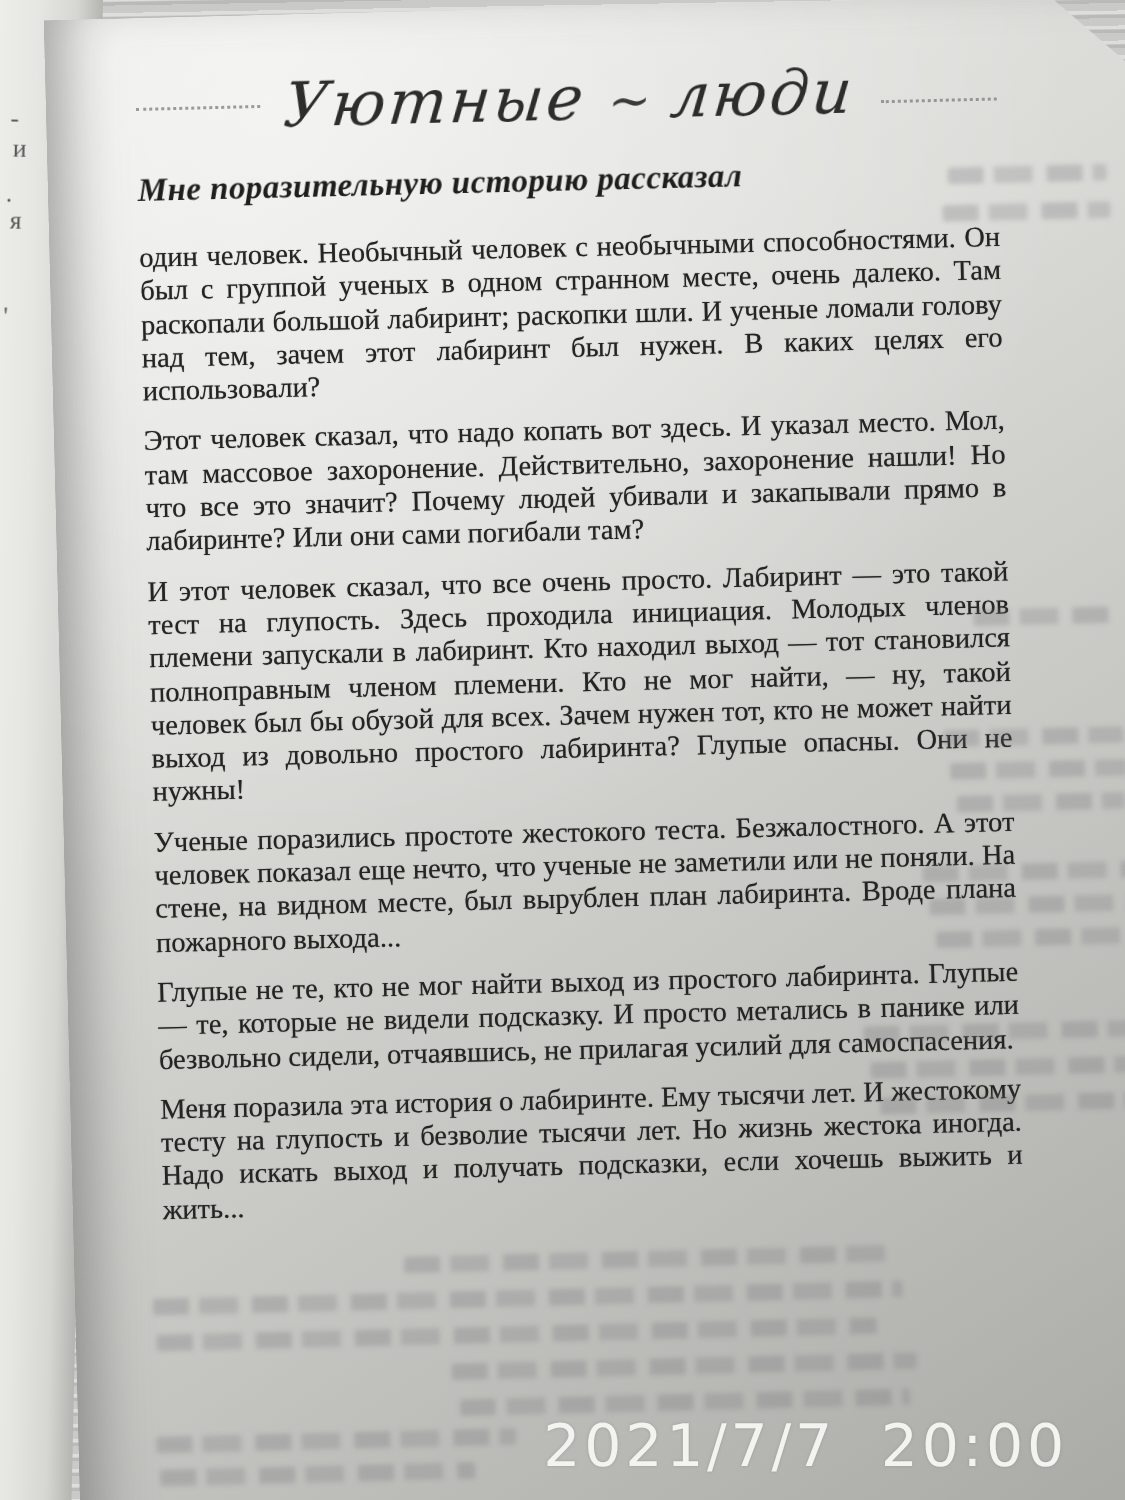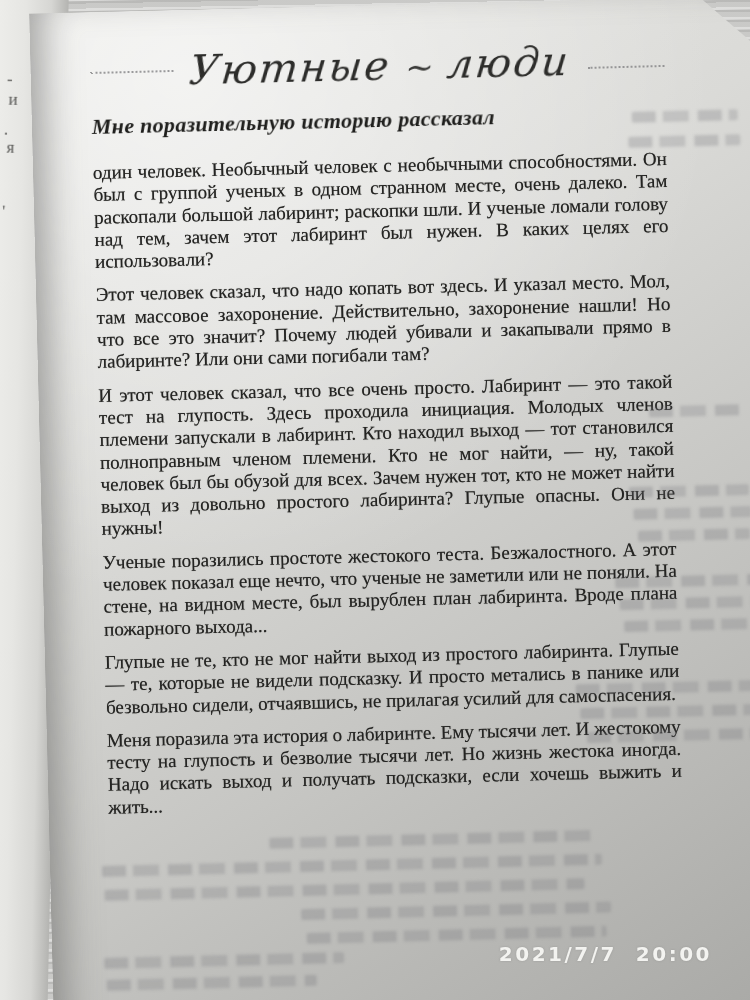--- a/index.html
+++ b/index.html
@@ -96,26 +96,25 @@
       rgba(112,112,118,.55) 0 24px, rgba(112,112,118,0) 24px 31px,
       rgba(112,112,118,.48) 31px 57px, rgba(112,112,118,0) 57px 66px);
     filter: blur(1.7px);
     opacity: .5;
   }
   
   .timestamp {
     position: absolute;
     right: 38px; top: 942px;
     font-family: "DejaVu Sans", sans-serif;
-    font-size: 20px;
+    font-size: 39px;
     letter-spacing: 2.5px;
     color: #f3f3f0;
     white-space: pre;
     text-shadow: 0 0 2px rgba(130,130,128,.55);
-    font-weight: bold;
   }
 </style>
 </head>
 <body>
 
 <div class="photo">
 
   <div class="facing-page">
     <span class="fragment" style="left:18px; top:82px;">-</span>
     <span class="fragment" style="left:20px; top:102px;">и</span>

